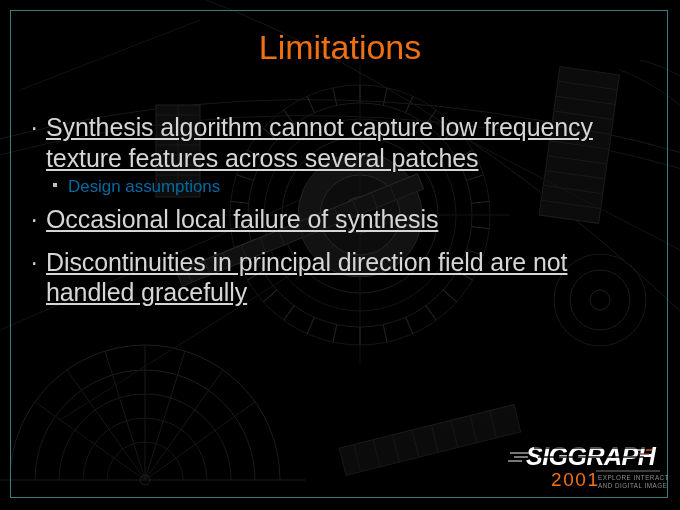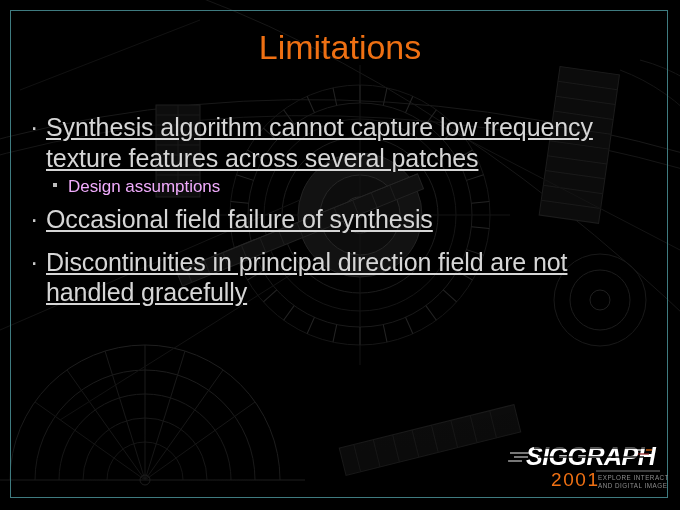--- a/index.html
+++ b/index.html
@@ -83,21 +83,21 @@
     left: 2px;
     top: 0;
     font-size: 25px;
     line-height: 30.5px;
     color: #c9c9c9;
   }
   .l1 .txt { display: block; text-decoration: underline; }
 
   .l2 {
     position: relative;
-    color: #f0abfc;
+    color: #0369a1;
     font-size: 17px;
     line-height: 22px;
     padding-left: 40px;
     letter-spacing: -0.05px;
   }
   .l2 .bullet {
     position: absolute;
     left: 25px;
     top: 7px;
     width: 4px;
@@ -293,21 +293,21 @@
 
     <div class="l2">
       <span class="bullet"></span>
       <span class="txt">Design assumptions</span>
     </div>
 
     <div class="gap-b"></div>
 
     <div class="l1">
       <span class="bullet">·</span>
-      <span class="txt">Occasional field failure of synthesis</span>
+      <span class="txt">Occasional local failure of synthesis</span>
     </div>
 
     <div class="gap-c"></div>
 
 
     <div class="gap-d"></div>
 
     <div class="l1">
       <span class="bullet">·</span>
       <span class="txt">Discontinuities in principal direction field are not handled gracefully</span>

